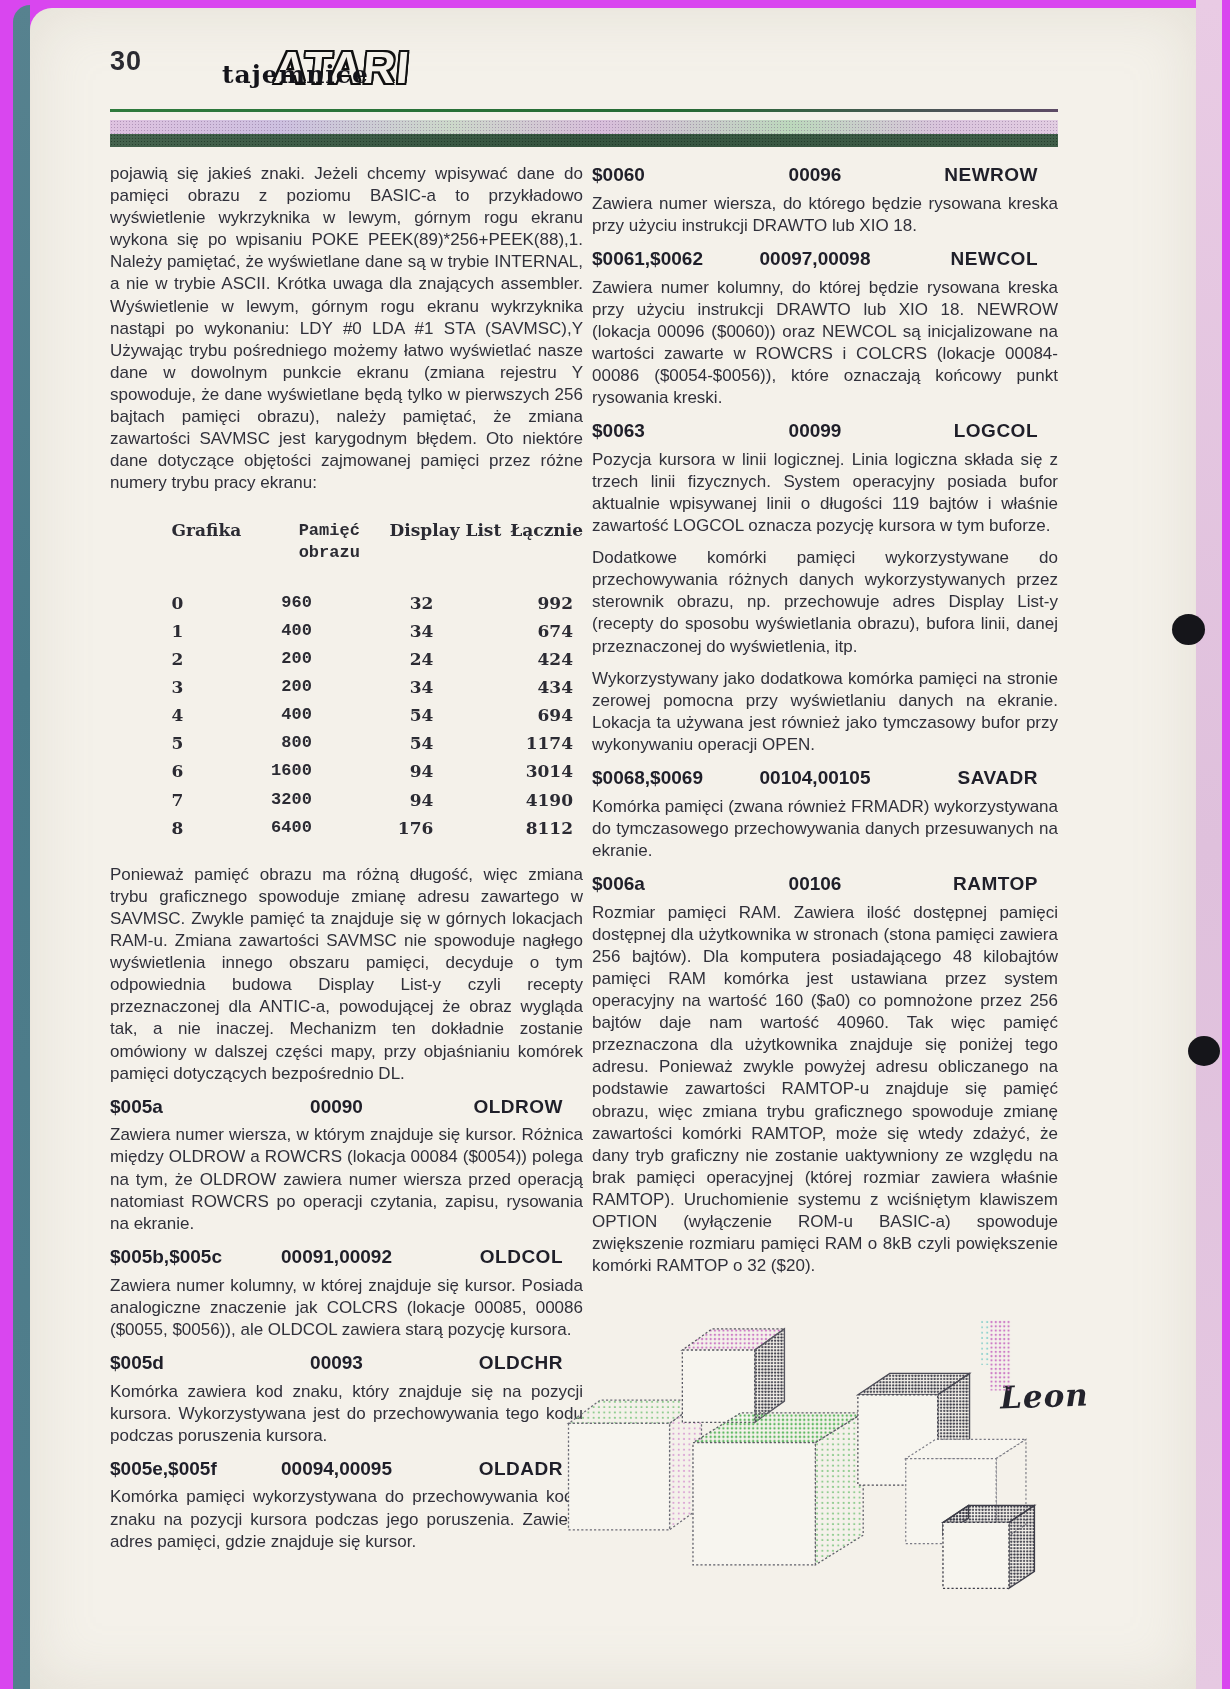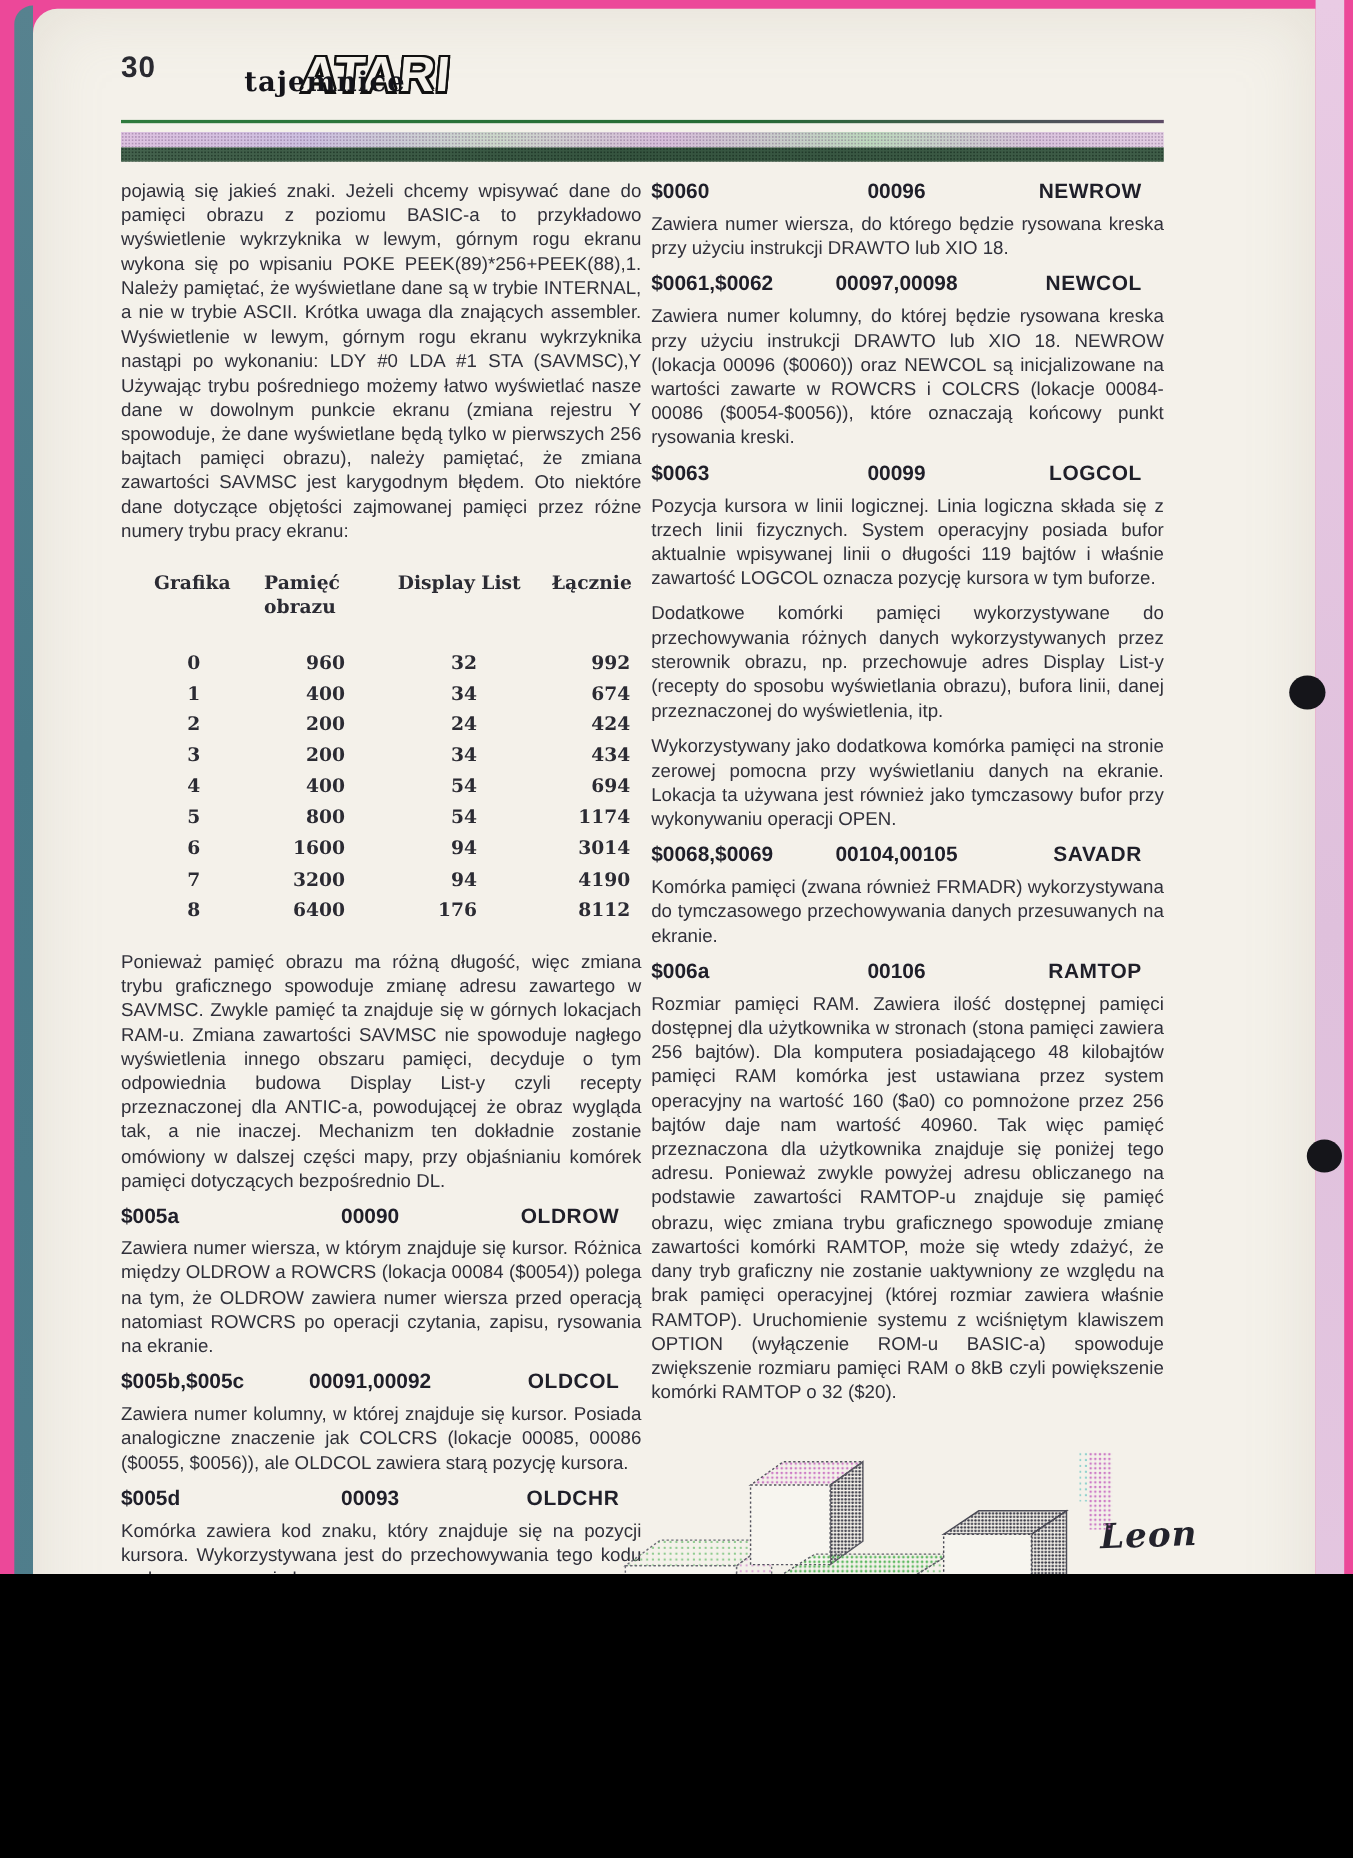--- a/index.html
+++ b/index.html
@@ -1,18 +1,18 @@
 <!DOCTYPE html>
 <html><head>
 <meta charset="utf-8">
 <style>
   html,body { margin:0; padding:0; background:#000; }
   #canvas {
-    position:relative; width:1230px; height:1431px; overflow:hidden;
-    background:#ec4899; font-family:"Liberation Sans", sans-serif;
+    position:relative; width:1230px; height:1689px; overflow:hidden;
+    background:#d946ef; font-family:"Liberation Sans", sans-serif;
   }
   
   .spine { position:absolute; left:13px; top:5px; width:17px; height:1684px;
            background:linear-gradient(180deg,#57828f,#4a7a88 40%,#527f8d);
            border-top-left-radius:18px; }
   .page  { position:absolute; left:30px; top:8px; width:1166px; height:1681px;
            background:#f4f1ea; border-top-left-radius:22px;
            box-shadow: inset 0 0 60px rgba(180,170,150,.25); }
   .edge-pink { position:absolute; left:1196px; top:0; width:26px; height:1689px;
            background:linear-gradient(180deg,#e9cbe4,#dfc0dc 50%,#e6c9e2); }
@@ -53,25 +53,25 @@
   .body { margin:0 0 10px; }
   .mem-head { display:flex; align-items:baseline; font-weight:bold; font-size:19px;
          color:#1f1f29; margin:10px 0 5px; }
   .mem-head .hex { flex:1.1; text-align:left; }
   .mem-head .dec { flex:1.2; text-align:center; }
   .mem-head .nm  { flex:1.1; text-align:right; padding-right:20px; letter-spacing:.5px; }
 
   
   .mtable { margin:26px 0 22px 30px; font-family:"DejaVu Serif", serif; font-weight:bold;
          color:#2b2b33; border-collapse:collapse; font-size:17px; }
-  .mtable th { text-align:left; vertical-align:top; padding:0 0 26px 0; white-space:pre-line;
+  .mtable th { text-align:right; vertical-align:top; padding:0 0 26px 0; white-space:pre-line;
          line-height:1.25; }
   .mtable td { text-align:right; padding:3px 0; }
   .mtable .c0 { width:90px;  } .mtable td.c0 { padding-right:58px; }
-  .mtable .c1 { width:115px; } .mtable td.c1 { padding-right:48px; }
+  .mtable .c1 { width:115px;font-family:Liberation Mono, monospace; } .mtable td.c1 { padding-right:48px; }
   .mtable .c2 { width:130px; } .mtable td.c2 { padding-right:68px;margin-top:28px; }
   .mtable .c3 { width:85px;  } .mtable td.c3 { padding-right:10px; }
 
   .signature { position:absolute; left:1000px; top:1378px; font-family:"DejaVu Serif", serif;
          font-style:italic; font-weight:bold; font-size:31px; color:#23232c;
          transform:rotate(-2deg); letter-spacing:1px; }
   .cubes { position:absolute; left:560px; top:1318px; }
 </style>
 </head>
 <body>

